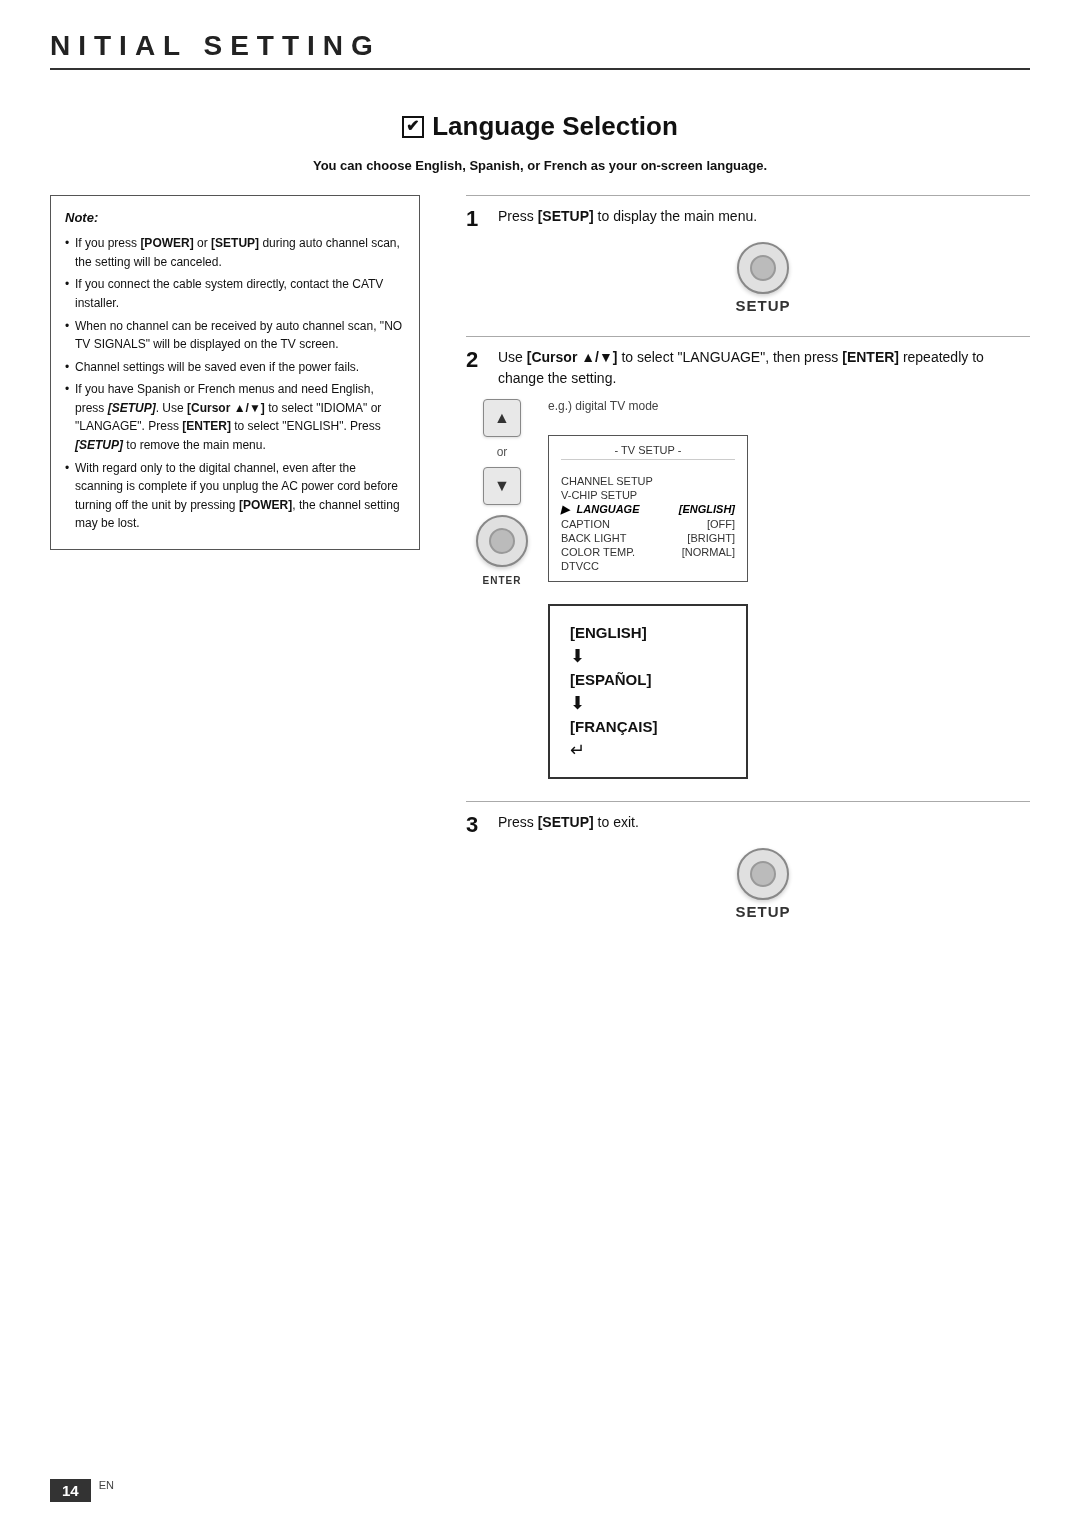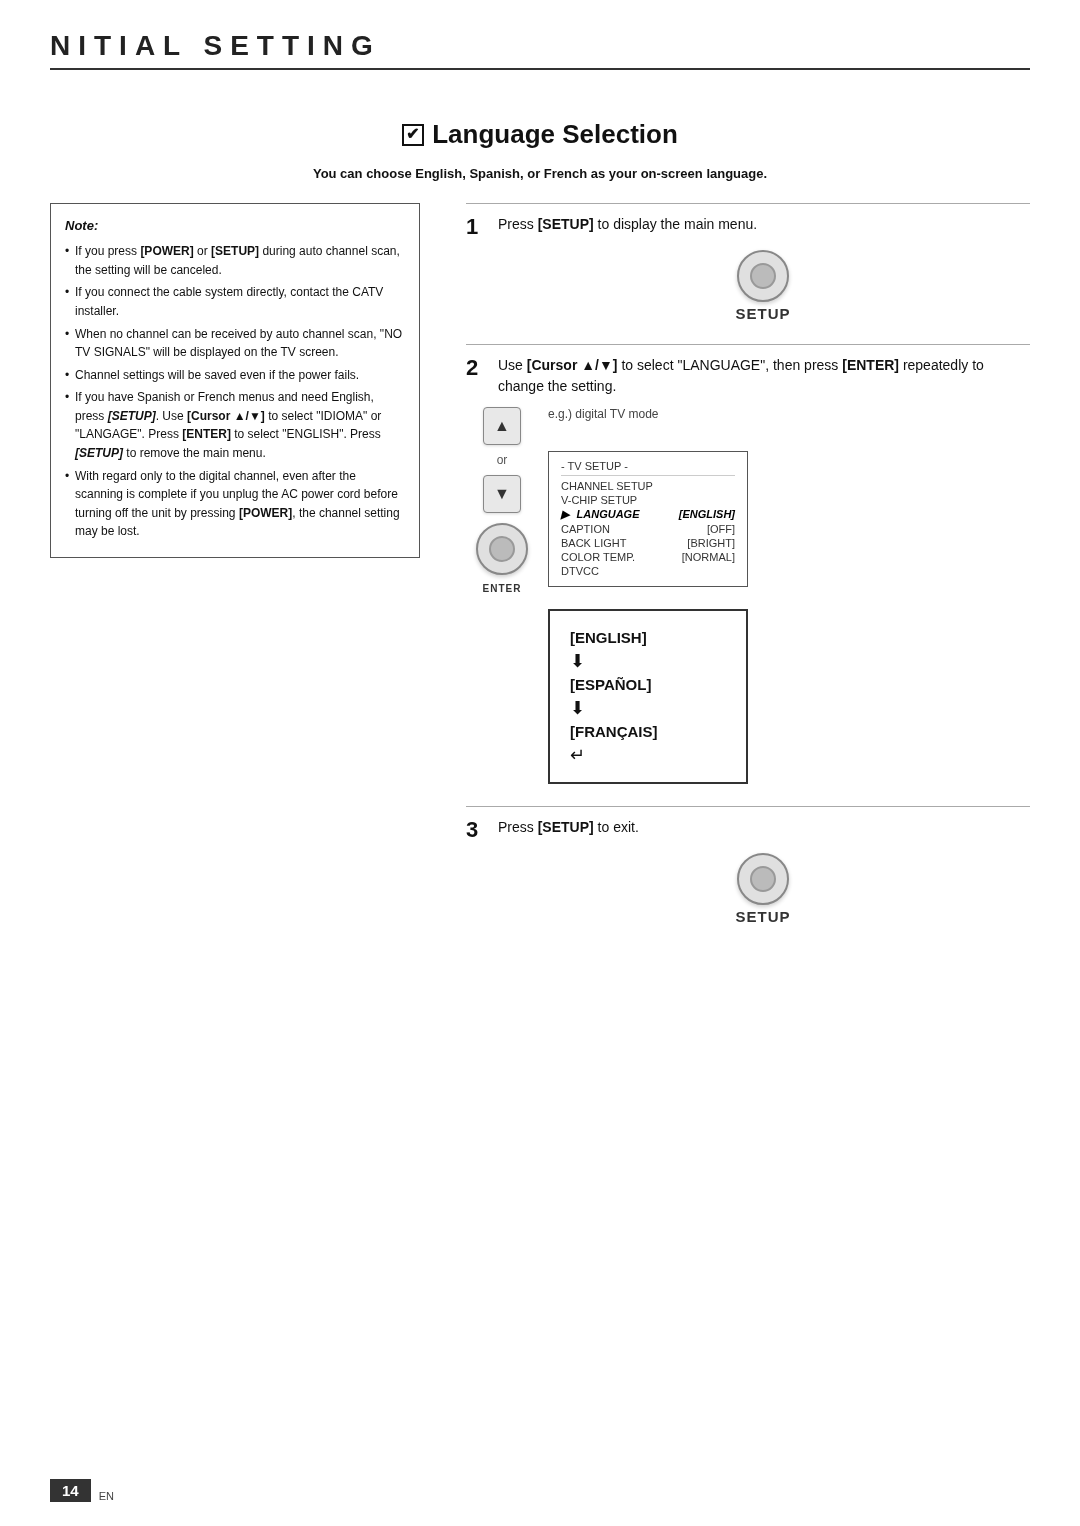--- a/index.html
+++ b/index.html
@@ -17,21 +17,21 @@
       width: 1080px;
       min-height: 1526px;
       padding: 30px 50px 40px 50px;
       position: relative;
     }
 
     
     .page-header {
       border-bottom: 2px solid #333;
       padding-bottom: 6px;
-      margin-bottom: 36px;
+      margin-bottom: 28px;
     }
     .page-header h1 {
       font-size: 28px;
       font-weight: 900;
       letter-spacing: 8px;
       text-transform: uppercase;
       color: #222;
     }
 
     
@@ -240,33 +240,34 @@
 
     
     .tv-setup-area {
       display: flex;
       flex-direction: column;
       gap: 10px;
     }
     .eg-label {
       font-size: 12px;
       color: #444;
-      margin-bottom: 20px;
+      margin-bottom: 12px;
     }
     .tv-menu {
       border: 1.5px solid #555;
       padding: 8px 12px;
       font-size: 11px;
       min-width: 200px;
       background: #fff;
     }
     .tv-menu .menu-title {
+      text-align: center;
       font-size: 11px;
       color: #333;
-      margin-bottom: 3px;
+      margin-bottom: 14px;
       border-bottom: 1px solid #ccc;
       padding-bottom: 3px;
     }
     .tv-menu .menu-item {
       display: flex;
       justify-content: space-between;
       padding: 1px 0;
       font-size: 11px;
       color: #333;
     }
@@ -301,21 +302,21 @@
       color: #111;
       margin: 2px 0;
     }
 
     
     .page-footer {
       position: absolute;
       bottom: 24px;
       left: 50px;
       display: flex;
-      align-items: flex-end;
+      align-items: flex-start;
       gap: 8px;
     }
     .page-number-box {
       background: #333;
       color: #fff;
       font-weight: bold;
       font-size: 15px;
       padding: 3px 12px;
     }
     .page-lang {

